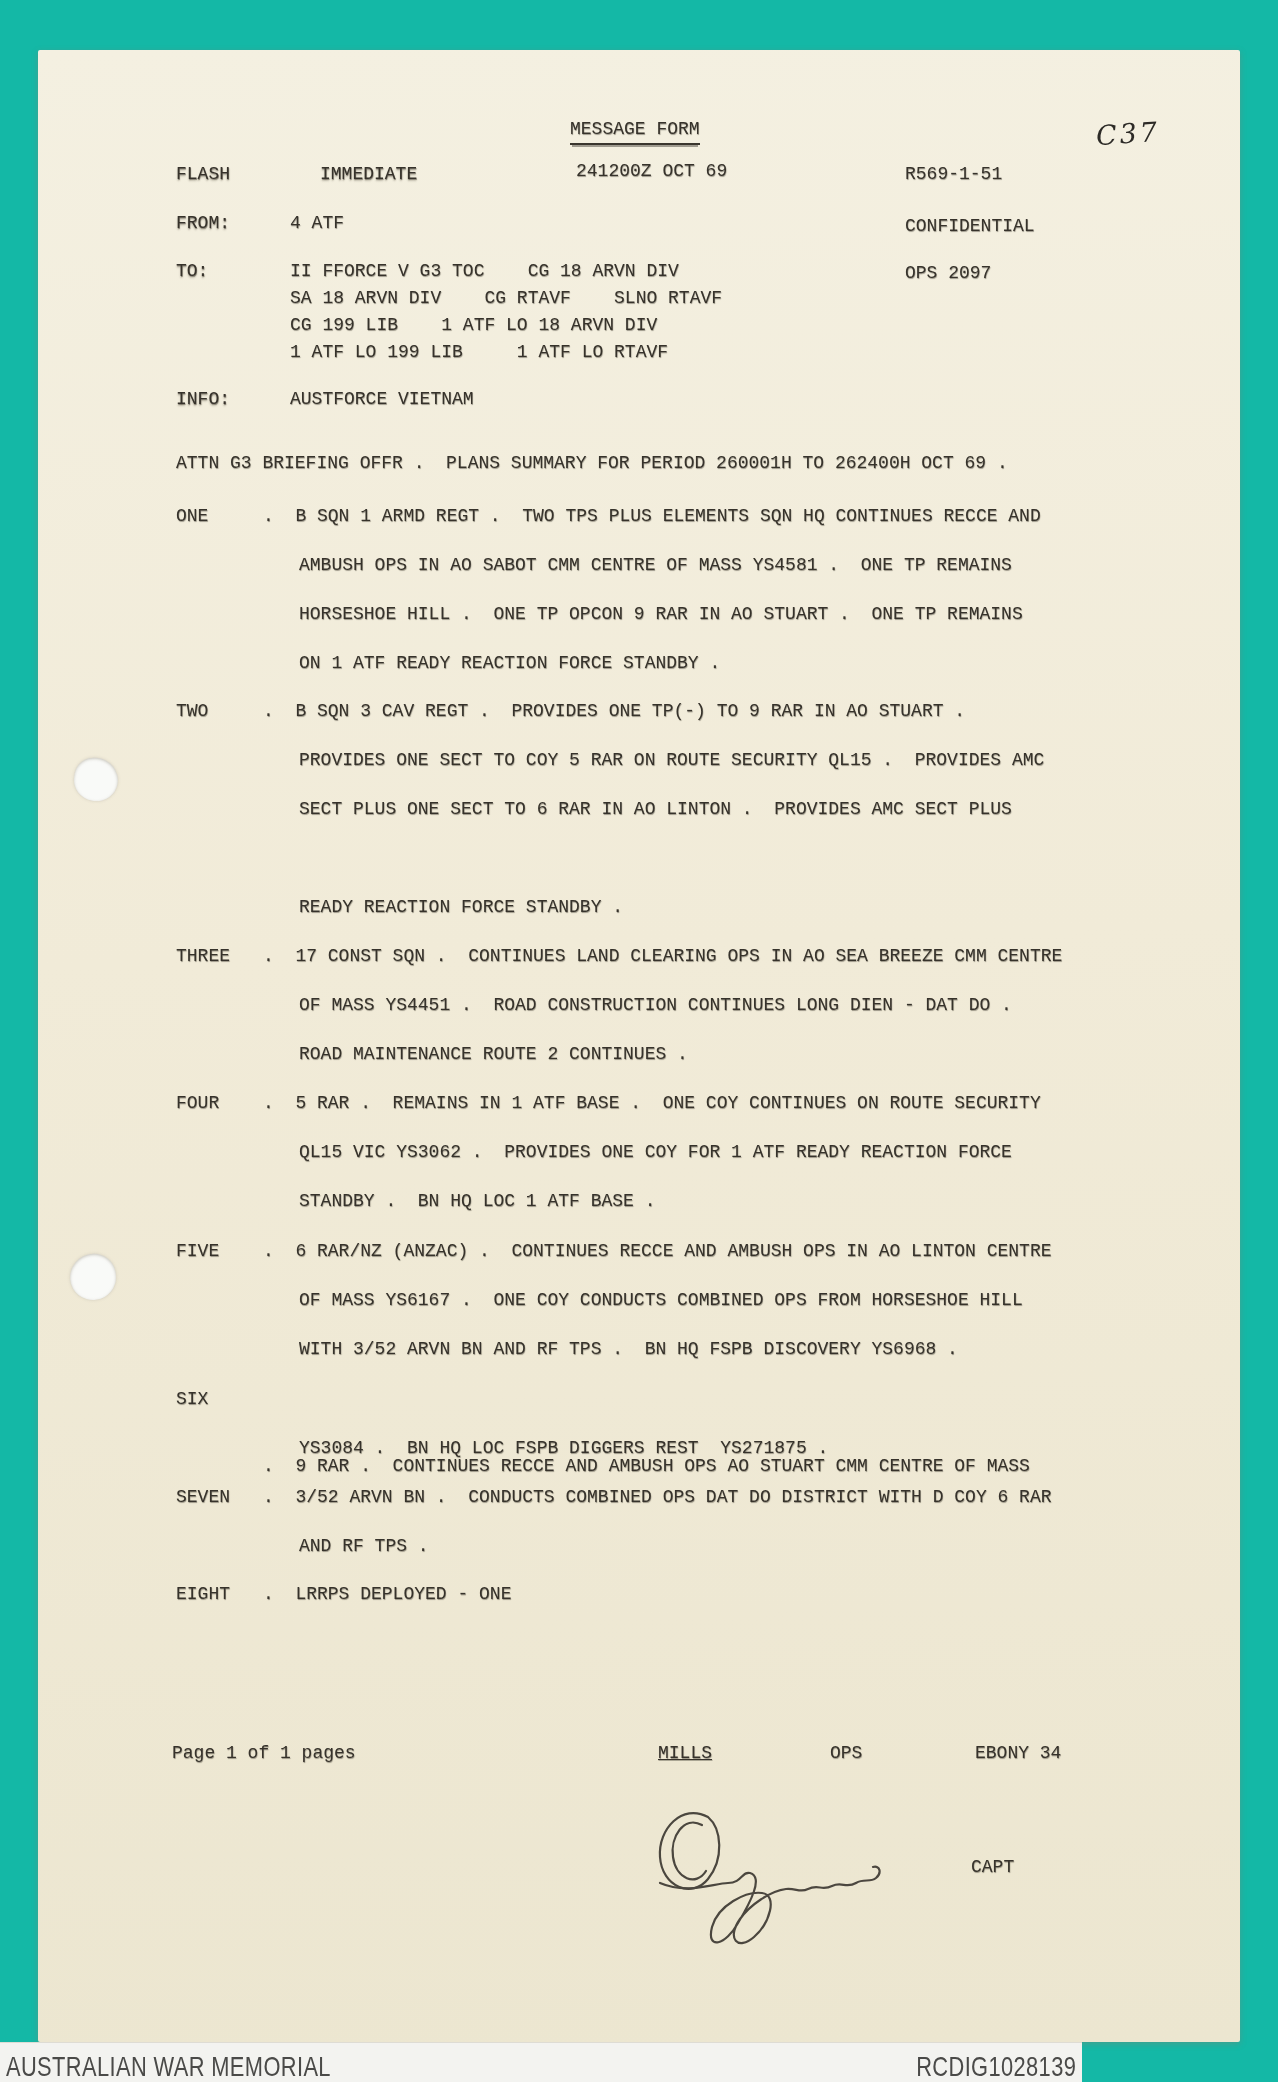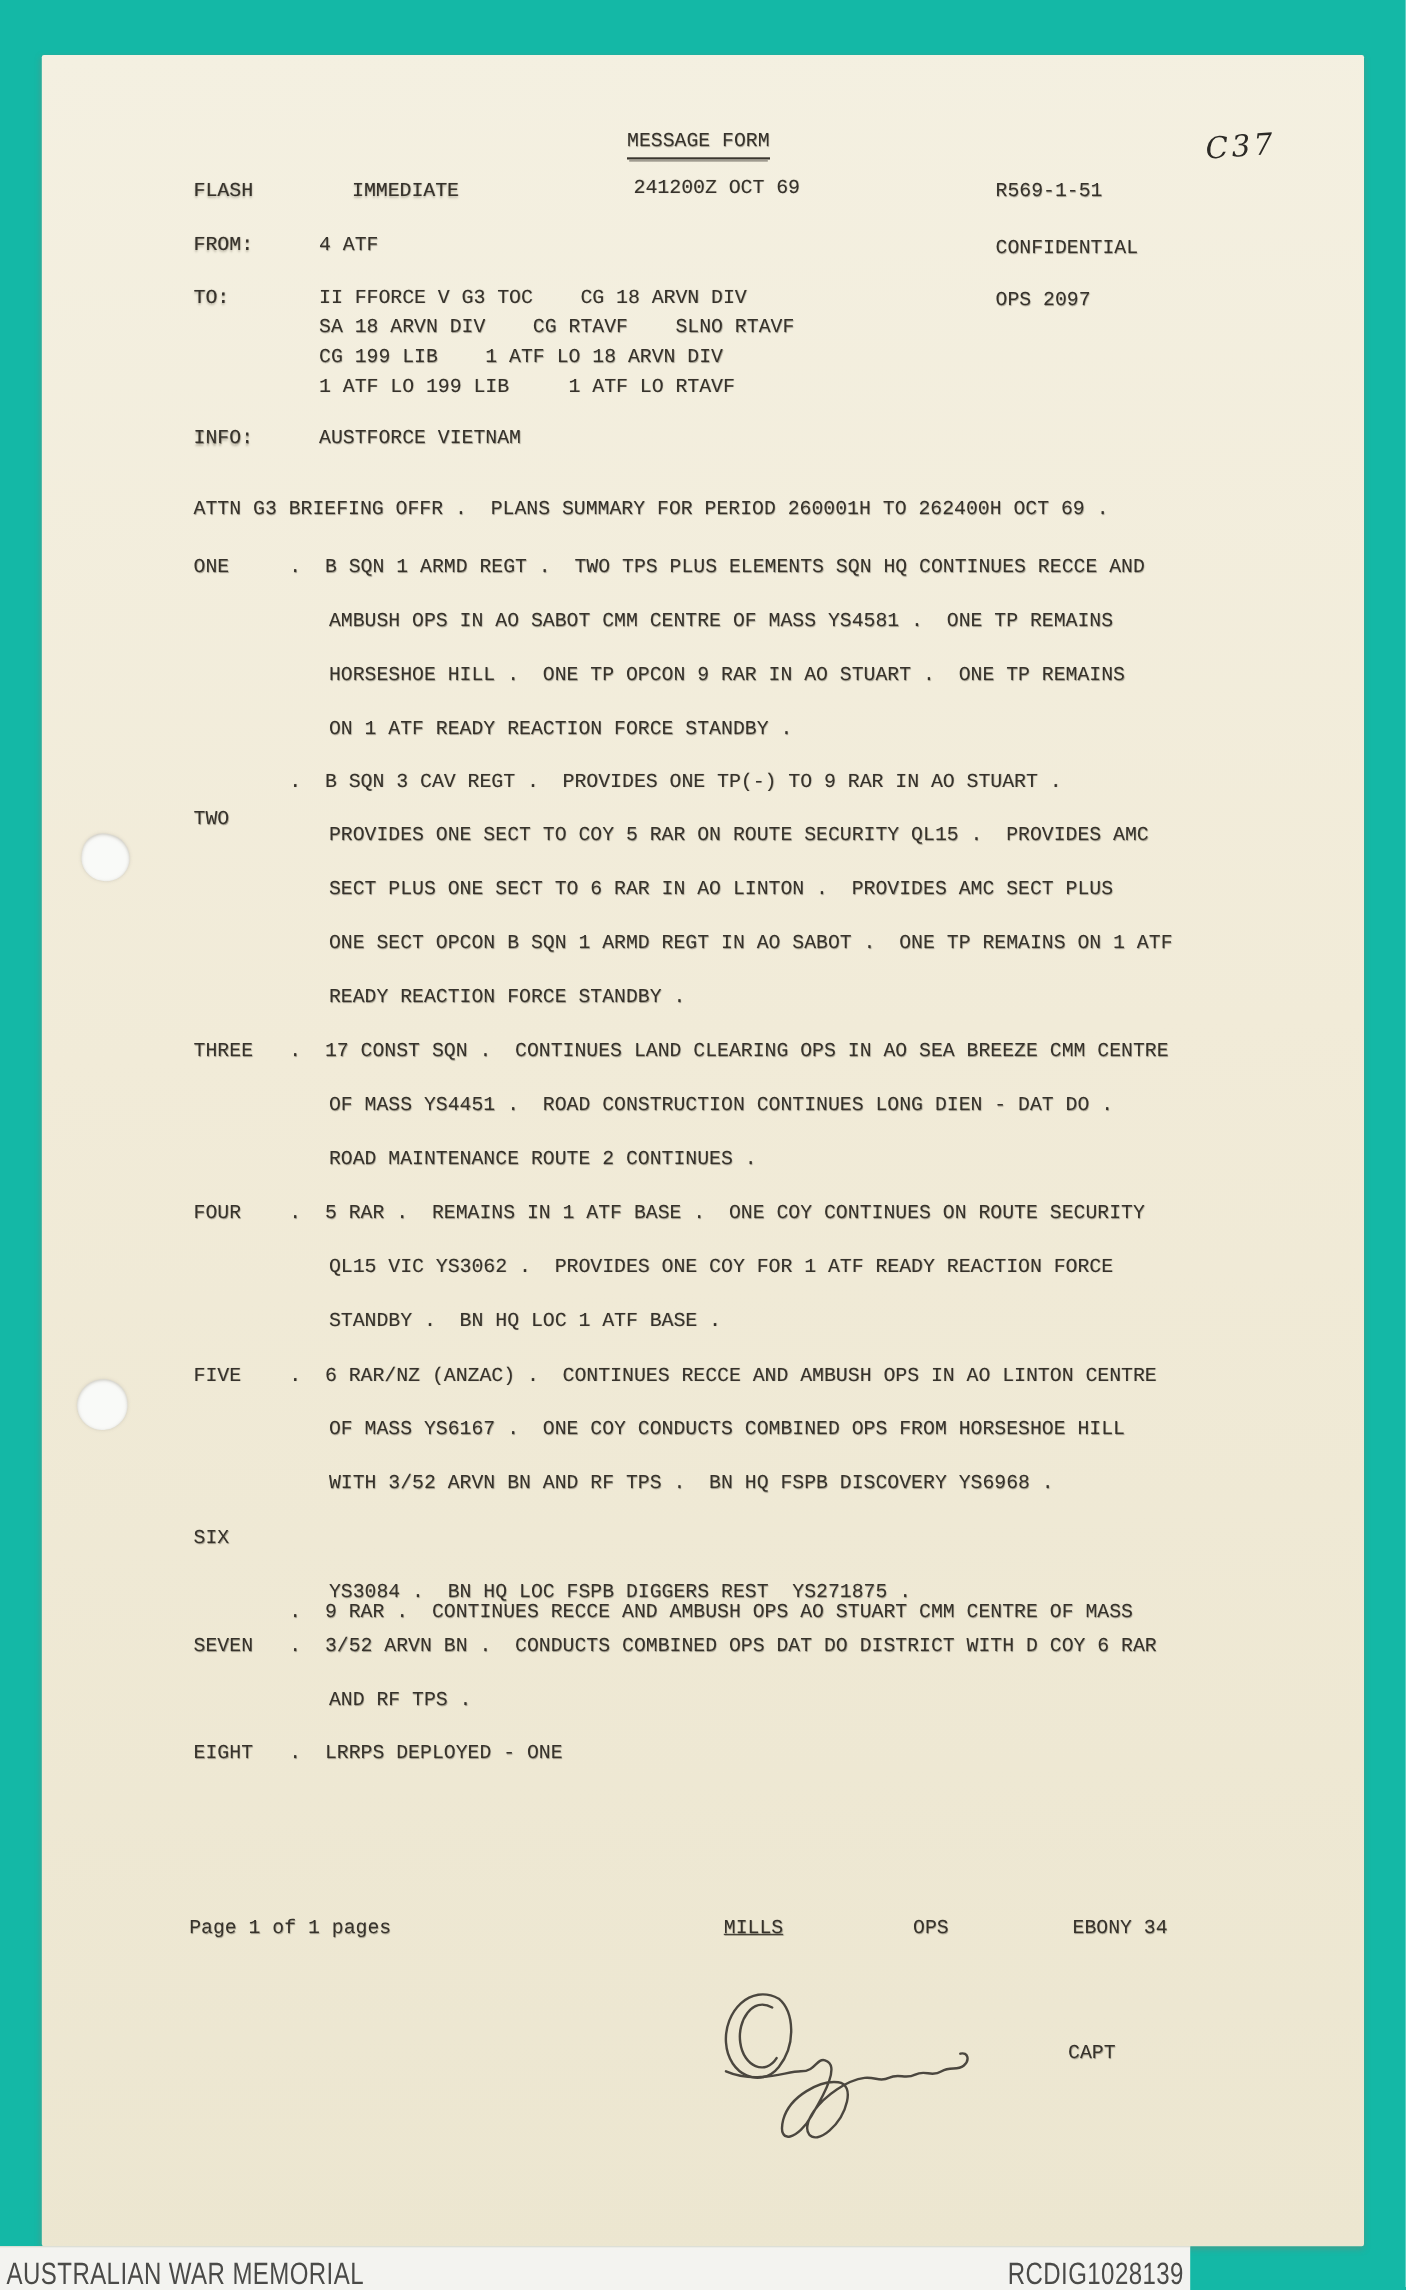--- a/index.html
+++ b/index.html
@@ -59,25 +59,24 @@
   <span class="tw" style="left:290px;top:388px;">AUSTFORCE VIETNAM</span>
 
   <span class="tw" style="left:176px;top:452px;">ATTN G3 BRIEFING OFFR .  PLANS SUMMARY FOR PERIOD 260001H TO 262400H OCT 69 .</span>
 
   <span class="tw" style="left:176px;top:505px;">ONE</span>
   <span class="tw" style="left:263px;top:505px;">.  B SQN 1 ARMD REGT .  TWO TPS PLUS ELEMENTS SQN HQ CONTINUES RECCE AND</span>
   <span class="tw" style="left:299px;top:554px;">AMBUSH OPS IN AO SABOT CMM CENTRE OF MASS YS4581 .  ONE TP REMAINS</span>
   <span class="tw" style="left:299px;top:603px;">HORSESHOE HILL .  ONE TP OPCON 9 RAR IN AO STUART .  ONE TP REMAINS</span>
   <span class="tw" style="left:299px;top:652px;">ON 1 ATF READY REACTION FORCE STANDBY .</span>
 
-  <span class="tw" style="left:176px;top:700px;margin-top:34px;">TWO</span>
+  <span class="tw" style="left:176px;top:700px;">TWO</span>
   <span class="tw" style="left:263px;top:700px;">.  B SQN 3 CAV REGT .  PROVIDES ONE TP(-) TO 9 RAR IN AO STUART .</span>
   <span class="tw" style="left:299px;top:749px;">PROVIDES ONE SECT TO COY 5 RAR ON ROUTE SECURITY QL15 .  PROVIDES AMC</span>
   <span class="tw" style="left:299px;top:798px;">SECT PLUS ONE SECT TO 6 RAR IN AO LINTON .  PROVIDES AMC SECT PLUS</span>
-  <span class="tw" style="left:299px;top:847px;">ONE SECT OPCON B SQN 1 ARMD REGT IN AO SABOT .  ONE TP REMAINS ON 1 ATF</span>
   <span class="tw" style="left:299px;top:896px;">READY REACTION FORCE STANDBY .</span>
 
   <span class="tw" style="left:176px;top:945px;">THREE</span>
   <span class="tw" style="left:263px;top:945px;">.  17 CONST SQN .  CONTINUES LAND CLEARING OPS IN AO SEA BREEZE CMM CENTRE</span>
   <span class="tw" style="left:299px;top:994px;">OF MASS YS4451 .  ROAD CONSTRUCTION CONTINUES LONG DIEN - DAT DO .</span>
   <span class="tw" style="left:299px;top:1043px;">ROAD MAINTENANCE ROUTE 2 CONTINUES .</span>
 
   <span class="tw" style="left:176px;top:1092px;">FOUR</span>
   <span class="tw" style="left:263px;top:1092px;">.  5 RAR .  REMAINS IN 1 ATF BASE .  ONE COY CONTINUES ON ROUTE SECURITY</span>
   <span class="tw" style="left:299px;top:1141px;">QL15 VIC YS3062 .  PROVIDES ONE COY FOR 1 ATF READY REACTION FORCE</span>

